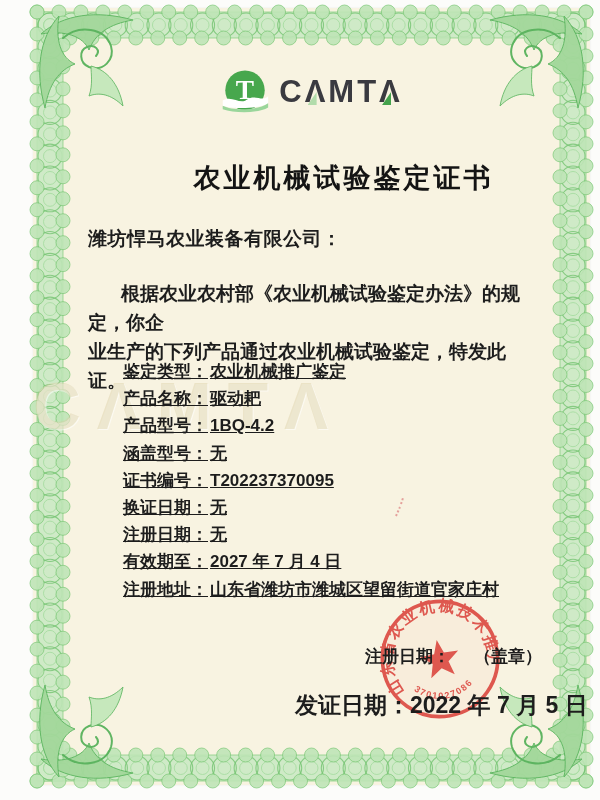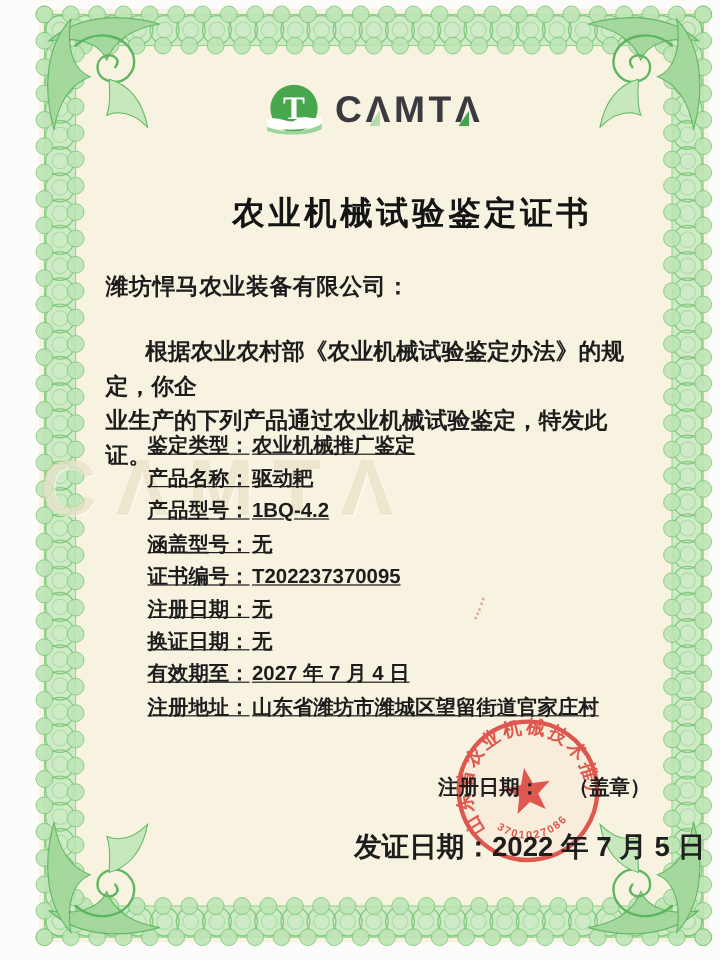--- a/index.html
+++ b/index.html
@@ -634,22 +634,22 @@
       <div class="l1">根据农业农村部《农业机械试验鉴定办法》的规定，你企</div>
       <div class="l2">业生产的下列产品通过农业机械试验鉴定，特发此证。</div>
     </div>
 
     <div class="fields">
       <div class="frow"><span class="flabel">鉴定类型：</span><span class="fvalue">农业机械推广鉴定</span></div>
       <div class="frow"><span class="flabel">产品名称：</span><span class="fvalue">驱动耙</span></div>
       <div class="frow"><span class="flabel">产品型号：</span><span class="fvalue">1BQ-4.2</span></div>
       <div class="frow"><span class="flabel">涵盖型号：</span><span class="fvalue">无</span></div>
       <div class="frow"><span class="flabel">证书编号：</span><span class="fvalue">T202237370095</span></div>
+      <div class="frow"><span class="flabel">换证日期：</span><span class="fvalue">无</span></div>
       <div class="frow"><span class="flabel">注册日期：</span><span class="fvalue">无</span></div>
-      <div class="frow"><span class="flabel">换证日期：</span><span class="fvalue">无</span></div>
       <div class="frow"><span class="flabel">有效期至：</span><span class="fvalue">2027 年 7 月 4 日</span></div>
       <div class="frow"><span class="flabel">注册地址：</span><span class="fvalue">山东省潍坊市潍城区望留街道官家庄村</span></div>
     </div>
 
     <div class="issuer-line">
       <span>注册日期：</span><span class="seal-note">（盖章）</span>
     </div>
 
     <svg class="stamp" viewBox="0 0 120 120">
       <circle cx="60" cy="60" r="54" fill="rgba(235,120,110,0.06)" stroke="#dc4b43" stroke-width="3.4"></circle>

